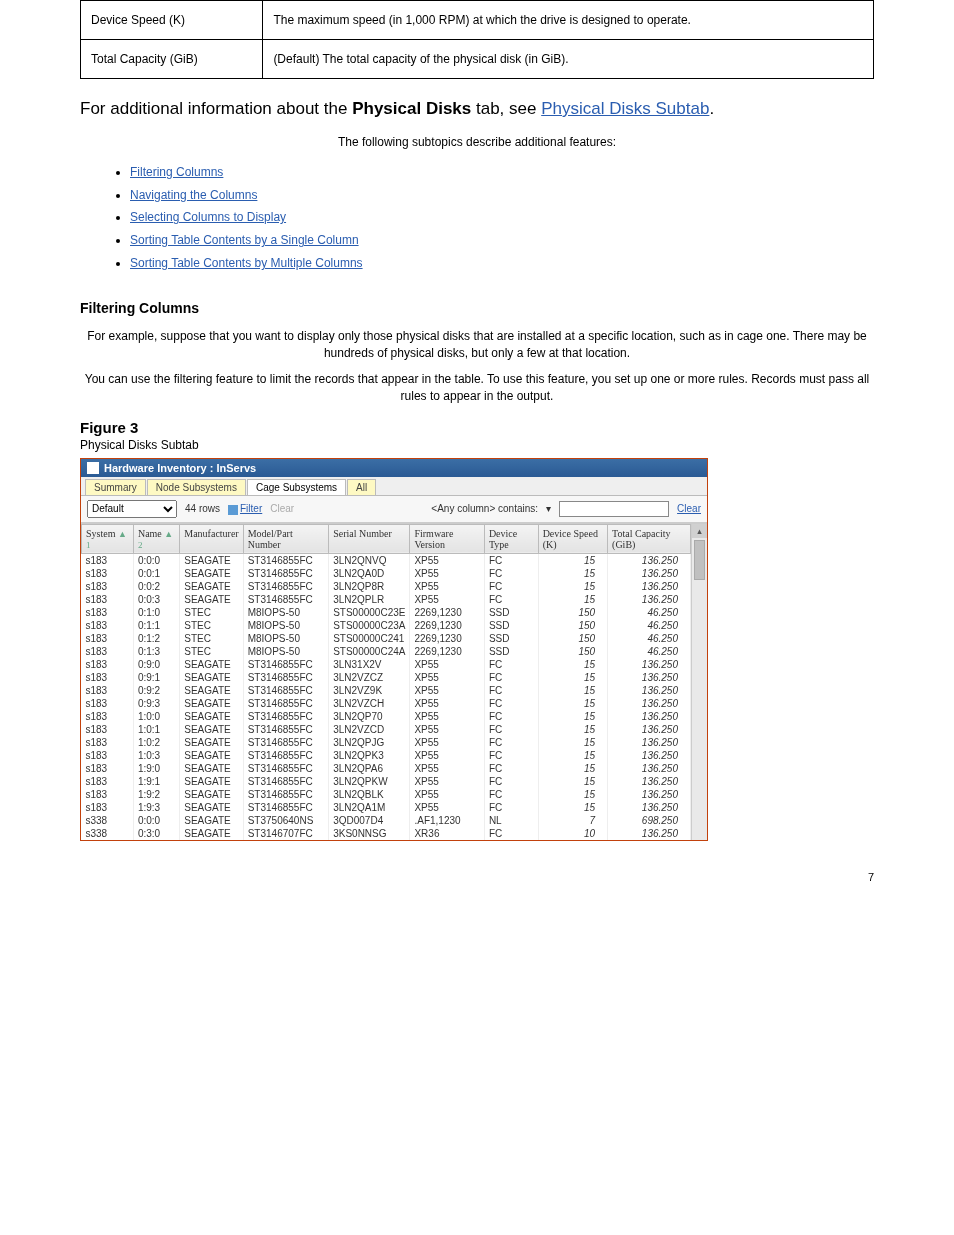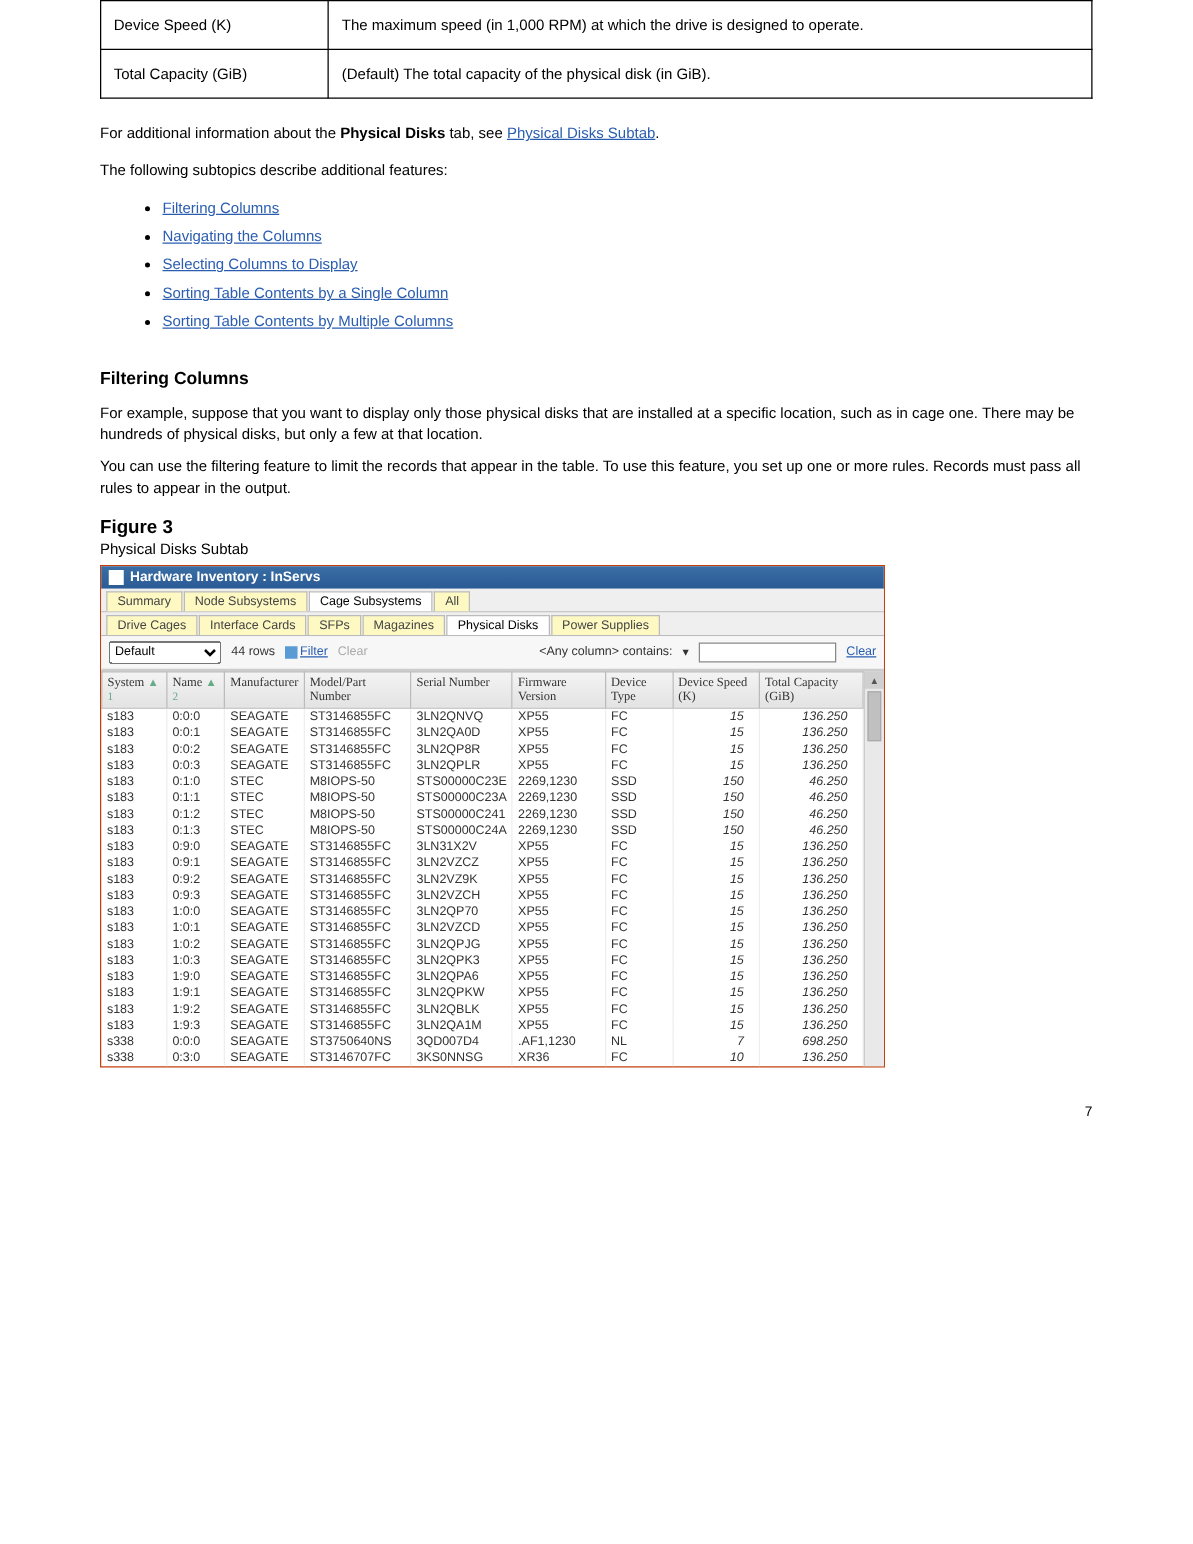--- a/index.html
+++ b/index.html
@@ -1,27 +1,27 @@
 <!DOCTYPE html>
 <html><head>
 <meta charset="utf-8">
 <style>
   * { box-sizing: border-box; margin: 0; padding: 0; }
   body { font-family: Arial, sans-serif; font-size: 13px; background: #fff; color: #000; width: 954px; }
   .page { padding: 0 80px 40px 80px; }
   .def-table { border-collapse: collapse; width: 100%; margin-bottom: 20px; }
   .def-table td { border: 1px solid #000; padding: 12px 10px; vertical-align: top; font-size: 12px; }
   .def-table td:first-child { width: 23%; }
-  .intro-text { font-size: 12px; margin: 15px 0; }
+  .intro-text { font-size: 17px; margin: 15px 0; }
   .intro-text a { color: #2a5db0; text-decoration: underline; }
   .toc { margin: 10px 0 20px 50px; font-size: 12px; line-height: 1.9; }
   .toc li { list-style: disc; color: #000; }
   .toc li a { color: #2a5db0; text-decoration: underline; }
   h3.sec-head { font-size: 14px; font-weight: bold; margin: 25px 0 12px 0; }
-  .body-text { font-size: 12px; margin: 10px 0; line-height: 1.4; }
+  .body-text { font-size: 12px; margin: 10px 0; line-height: 1.4; text-align: center; }
   .nav-row { margin: 12px 0; }
   .nav-arrow { display: inline-block; width: 12px; height: 12px; vertical-align: middle; margin-right: 6px; }
   .nav-text { font-size: 12px; vertical-align: middle; }
   .fig-num { font-size: 15px; font-weight: bold; margin: 14px 0 2px 0; }
   .fig-title { font-size: 12px; margin-bottom: 6px; }
   .screenshot { border: 1px solid #c2410c; background: #fff; width: 628px; font-size: 10px; font-family: Tahoma, Arial, sans-serif; color: #333; }
   .ss-titlebar { background: linear-gradient(#3b6ea5, #2a5a94); color: #fff; padding: 3px 6px; font-weight: bold; font-size: 11px; display: flex; align-items: center; }
   .ss-titlebar .ico { width: 12px; height: 12px; background: #fff; margin-right: 5px; display: inline-block; }
   .ss-tabs, .ss-subtabs { background: #efefef; border-bottom: 1px solid #bbb; padding: 2px 4px 0 4px; }
   .tab { display: inline-block; padding: 2px 8px; border: 1px solid #bbb; border-bottom: none; background: #fef9c3; margin-right: 1px; font-size: 10px; color: #444; cursor: pointer; }
@@ -88,21 +88,20 @@
 
   <p class="fig-num">Figure 3</p>
   <p class="fig-title">Physical Disks Subtab</p>
 
   <div class="screenshot">
     <div class="ss-titlebar">
       <span class="ico"></span>
       <span>Hardware Inventory : InServs</span>
     </div>
     <div class="ss-tabs" id="top-tabs"><span class="tab">Summary</span><span class="tab">Node Subsystems</span><span class="tab active">Cage Subsystems</span><span class="tab">All</span></div>
-    <div class="ss-subtabs" id="sub-tabs"><span class="tab">Drive Cages</span><span class="tab">Interface Cards</span><span class="tab">SFPs</span><span class="tab">Magazines</span><span class="tab active">Physical Disks</span><span class="tab">Power Supplies</span></div>
     <div class="ss-toolbar">
       <select><option>Default</option></select>
       <span class="rows">44 rows</span>
       <span class="filter"><span class="filter-ico"></span><span>Filter</span></span>
       <span class="clear-tool"><span>Clear</span></span>
       <span class="spacer"></span>
       <span class="contains">&lt;Any column&gt; contains:</span>
       <span class="dd">▾</span>
       <input type="text" style="">
       <span class="clear-link">Clear</span>

